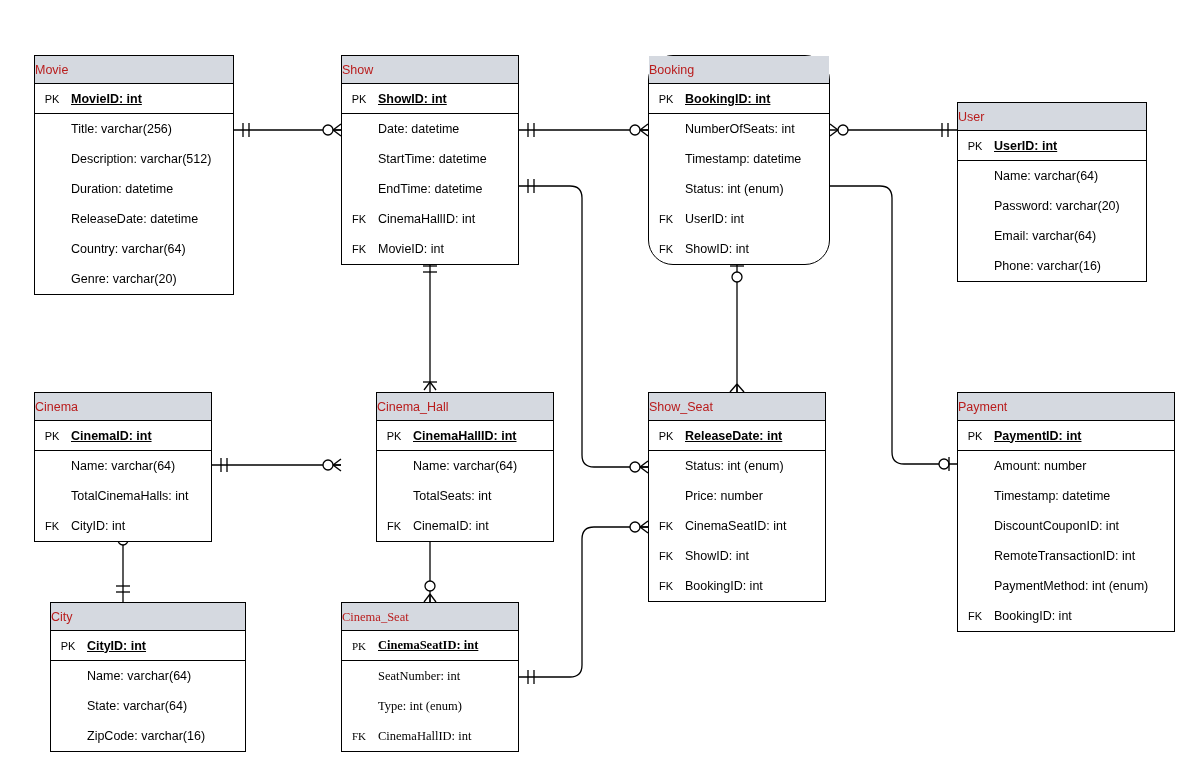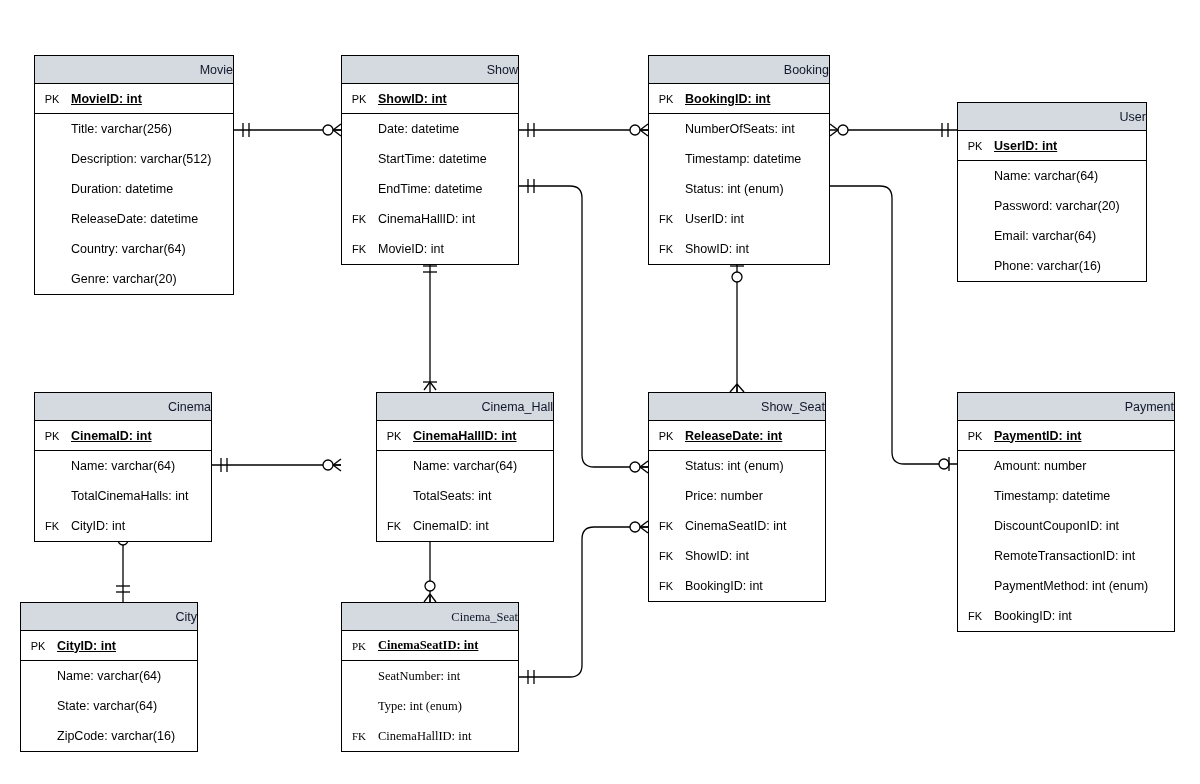--- a/index.html
+++ b/index.html
@@ -28,23 +28,23 @@
   }
   .entity {
     position: absolute;
     border: 1px solid #000000;
     background: #ffffff;
     box-sizing: border-box;
   }
   .entity-title {
     height: 28px;
     line-height: 28px;
-    text-align: right;
+    text-align: left;
     font-size: 12.5px;
-    color: #0f172a;
+    color: #b91c1c;
     background: #d5d9e0;
     border-bottom: 1px solid #000000;
     box-sizing: border-box;
   }
   .attr-row {
     display: flex;
     align-items: center;
     height: 30px;
     box-sizing: border-box;
     font-size: 12.5px;
@@ -236,21 +236,21 @@
     <div class="attr-row">
       <span class="key-cell">FK</span>
       <span class="name-cell">CinemaHallID: int</span>
     </div>
     <div class="attr-row">
       <span class="key-cell">FK</span>
       <span class="name-cell">MovieID: int</span>
     </div>
   </div>
 
-  <div class="entity" style="left:648px; top:55px; width:182px;">
+  <div class="entity" style="left:648px; top:55px; width:182px;border-radius:25px;">
     <div class="entity-title">Booking</div>
     <div class="attr-row pk-row">
       <span class="key-cell">PK</span>
       <span class="name-cell">BookingID: int</span>
     </div>
     <div class="attr-row">
       <span class="key-cell"></span>
       <span class="name-cell">NumberOfSeats: int</span>
     </div>
     <div class="attr-row">
@@ -388,21 +388,21 @@
     <div class="attr-row">
       <span class="key-cell"></span>
       <span class="name-cell">PaymentMethod: int (enum)</span>
     </div>
     <div class="attr-row">
       <span class="key-cell">FK</span>
       <span class="name-cell">BookingID: int</span>
     </div>
   </div>
 
-  <div class="entity" style="left:20px; top:602px; width:178px;">
+  <div class="entity" style="left:50px; top:602px; width:196px;">
     <div class="entity-title">City</div>
     <div class="attr-row pk-row">
       <span class="key-cell">PK</span>
       <span class="name-cell">CityID: int</span>
     </div>
     <div class="attr-row">
       <span class="key-cell"></span>
       <span class="name-cell">Name: varchar(64)</span>
     </div>
     <div class="attr-row">

